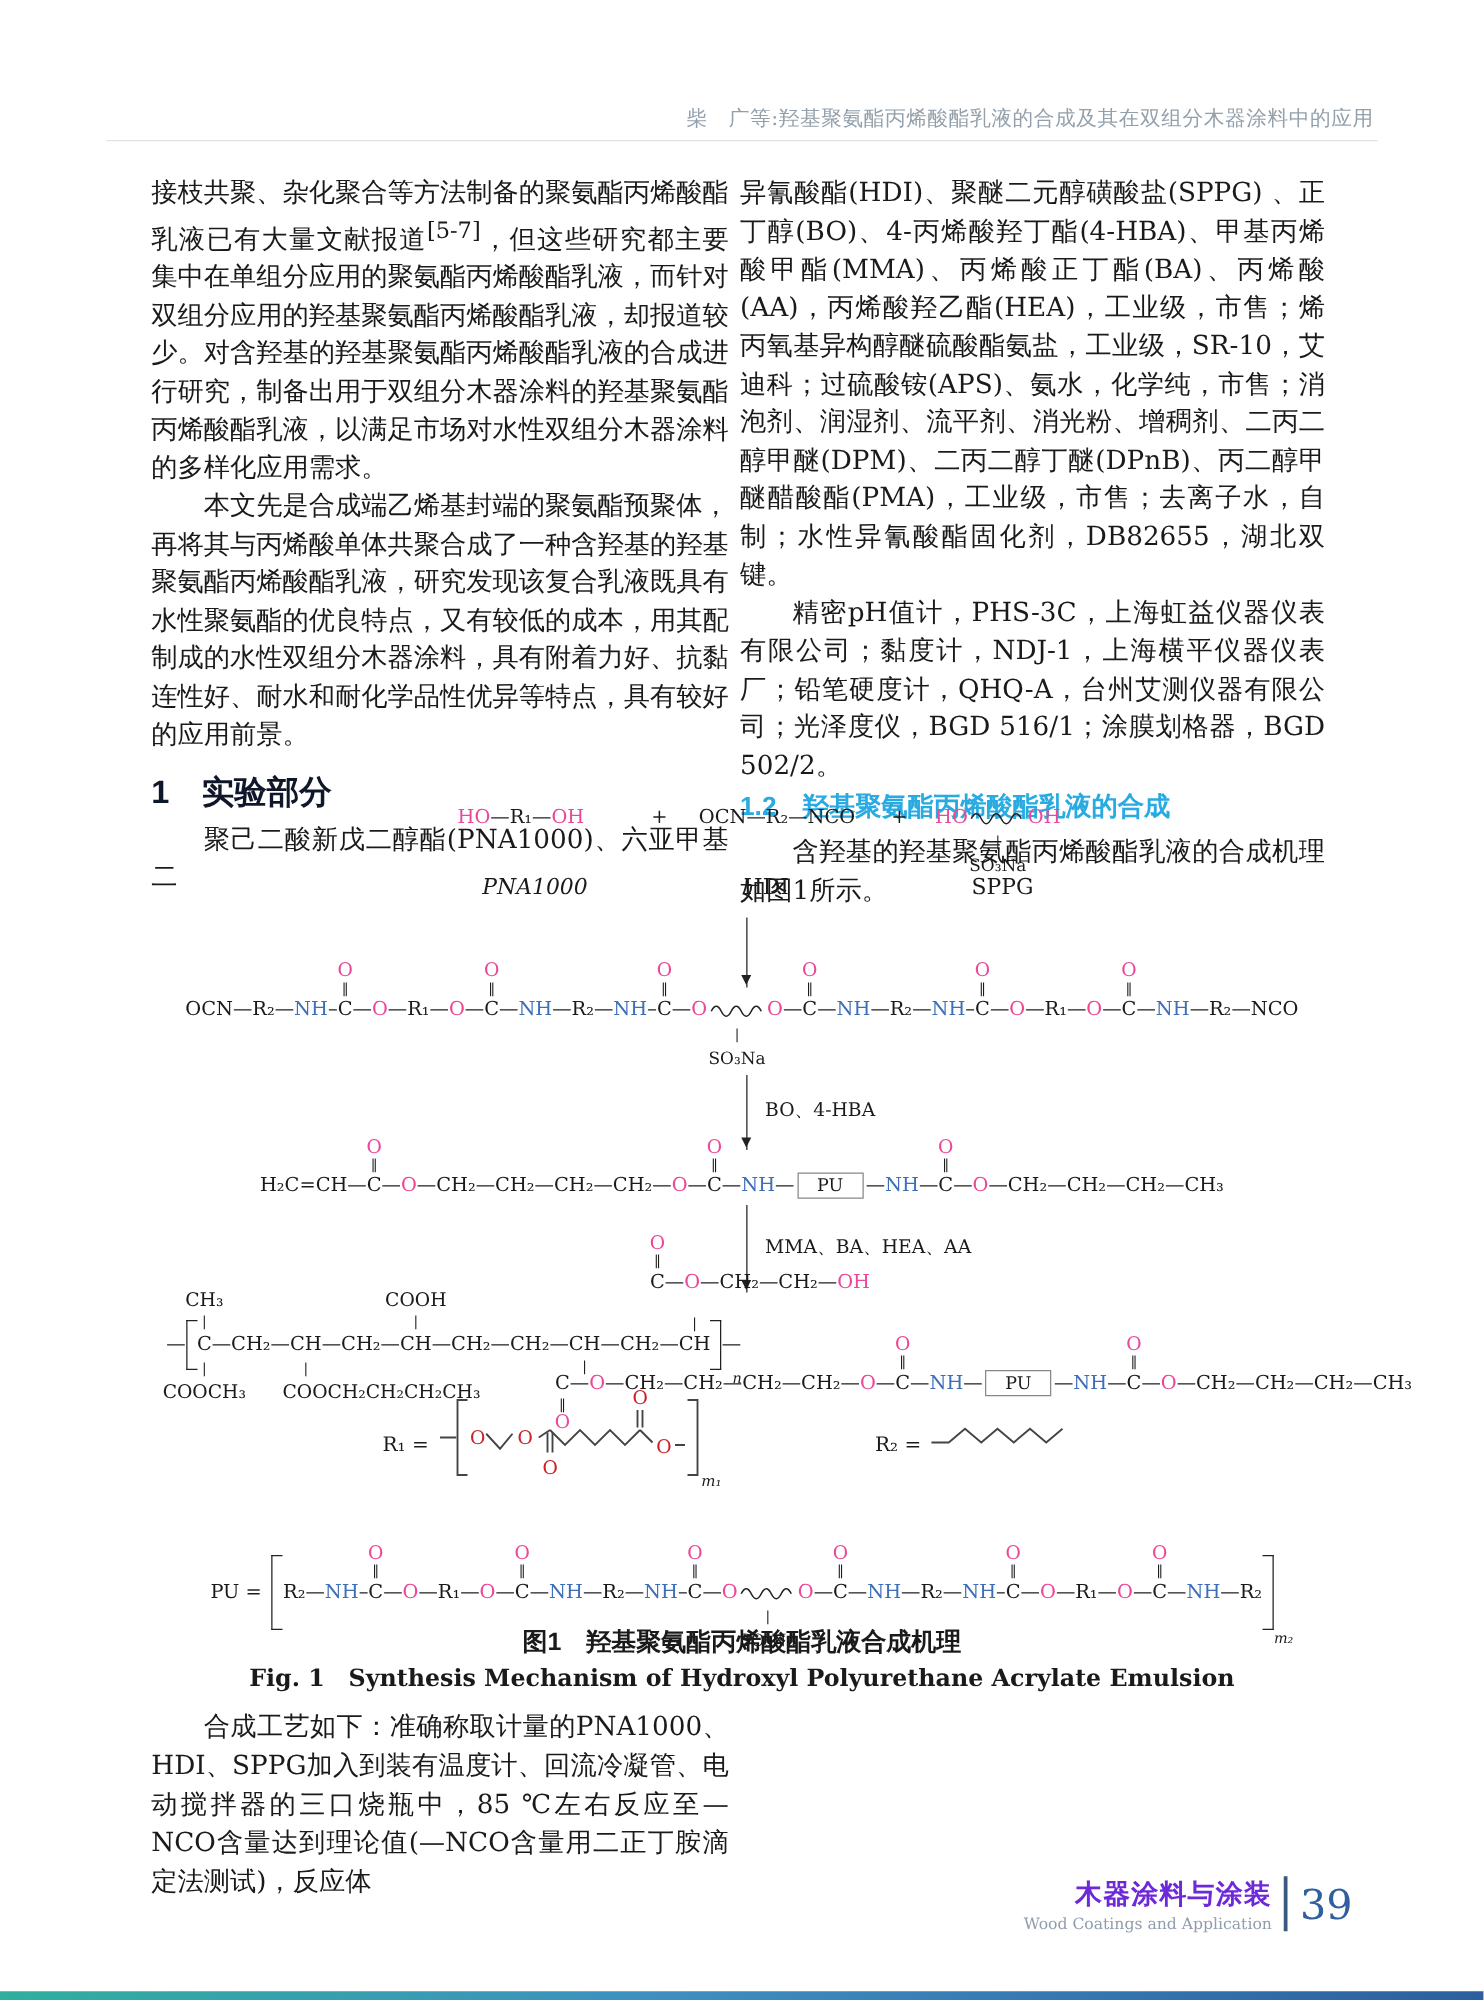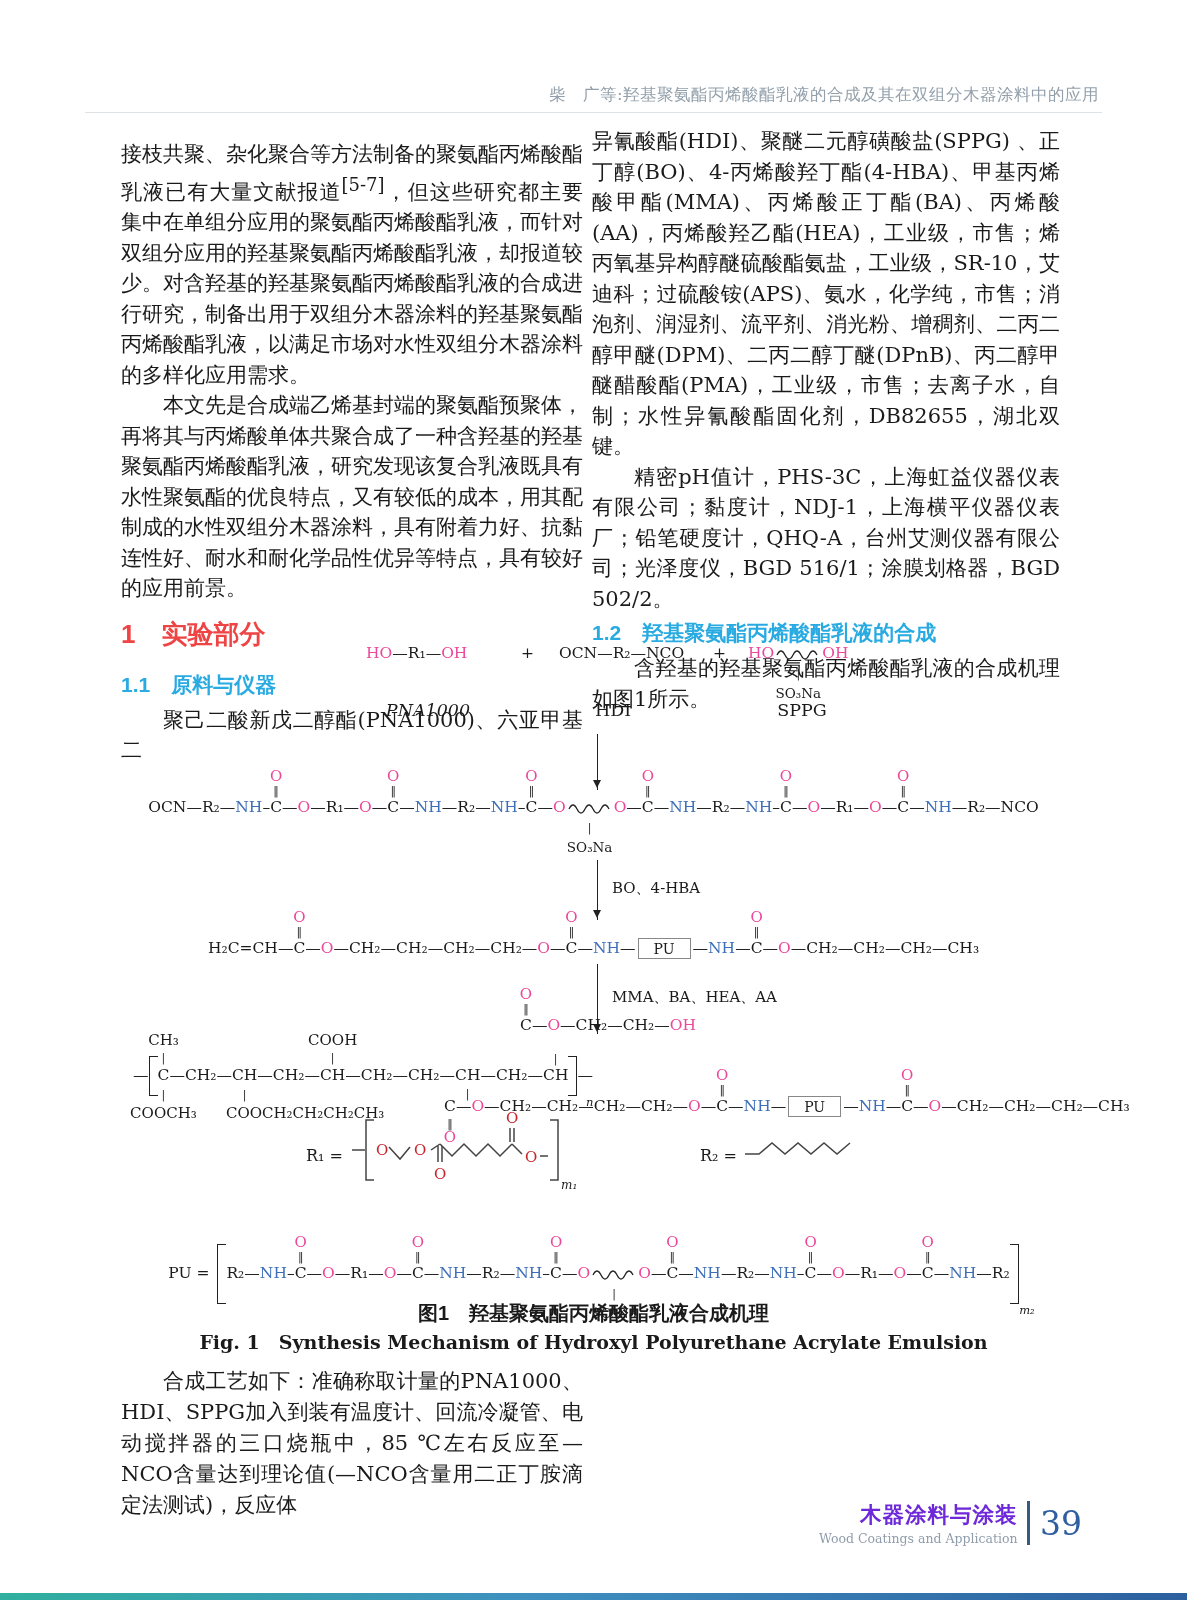--- a/index.html
+++ b/index.html
@@ -5,26 +5,26 @@
   html,body{margin:0;padding:0;background:#ffffff;}
   .page{position:relative;width:1187px;height:1600px;background:#fff;overflow:hidden;
         font-family:"DejaVu Serif","Liberation Serif",serif;color:#1a1a1a;}
   
   .hdr{position:absolute;top:84px;left:85px;right:88px;text-align:right;
        font-size:16.5px;color:#93a0ab;letter-spacing:.5px;}
   .hdr-rule{position:absolute;top:112px;left:85px;right:85px;border-top:1.5px solid #dde2e6;}
   
   .col{position:absolute;font-size:21px;line-height:30.5px;text-align:justify;}
   .col-l{top:139px;left:121px;width:462px;}
-  .col-r{top:126px;left:592px;width:468px;}
+  .col-r{top:139px;left:592px;width:468px;}
   .col p{margin:0;}
   .ind{text-indent:2em;}
   sup.ref{font-size:18px;}
   .h1{font-family:"Liberation Sans","DejaVu Sans",sans-serif;font-weight:bold;
-      color:#ef4444;font-size:26px;margin:15px 0 22px 0;line-height:1.2;text-align:left;}
+      color:#0f172a;font-size:26px;margin:15px 0 7px 0;line-height:1.2;text-align:left;}
   .h2{font-family:"Liberation Sans","DejaVu Sans",sans-serif;font-weight:bold;
       color:#29ABE2;font-size:21px;margin:6px 0 7px 0;line-height:1.25;text-align:left;}
   
   .chemrow{position:absolute;display:flex;align-items:center;white-space:nowrap;
            font-size:15.5px;line-height:1;color:#1a1a1a;}
   .chemrow.center{left:0;right:0;justify-content:center;}
   .red{color:#ec4899;} .blue{color:#3D6EB8;}
   .tk{position:relative;display:inline-block;}
   .ca-d{position:absolute;left:50%;transform:translateX(-50%);top:-15px;font-size:11px;}
   .ca-o{position:absolute;left:50%;transform:translateX(-50%);top:-31px;font-size:15px;}
@@ -75,21 +75,20 @@
 
 <div class="page">
 
   <div class="hdr">柴　广等:羟基聚氨酯丙烯酸酯乳液的合成及其在双组分木器涂料中的应用</div>
   <div class="hdr-rule"></div>
 
   <div class="col col-l">
     <p><span>接枝共聚、杂化聚合等方法制备的聚氨酯丙烯酸酯乳液已有大量文献报道</span><sup class="ref">[5-7]</sup><span>，但这些研究都主要集中在单组分应用的聚氨酯丙烯酸酯乳液，而针对双组分应用的羟基聚氨酯丙烯酸酯乳液，却报道较少。对含羟基的羟基聚氨酯丙烯酸酯乳液的合成进行研究，制备出用于双组分木器涂料的羟基聚氨酯丙烯酸酯乳液，以满足市场对水性双组分木器涂料的多样化应用需求。</span></p>
     <p class="ind">本文先是合成端乙烯基封端的聚氨酯预聚体，再将其与丙烯酸单体共聚合成了一种含羟基的羟基聚氨酯丙烯酸酯乳液，研究发现该复合乳液既具有水性聚氨酯的优良特点，又有较低的成本，用其配制成的水性双组分木器涂料，具有附着力好、抗黏连性好、耐水和耐化学品性优异等特点，具有较好的应用前景。</p>
     <div class="h1">1　实验部分</div>
-    <div class="h2">1.1　原料与仪器</div>
     <p class="ind">聚己二酸新戊二醇酯(PNA1000)、六亚甲基二</p>
   </div>
 
   <div class="col col-r">
     <p>异氰酸酯(HDI)、聚醚二元醇磺酸盐(SPPG) 、正丁醇(BO)、4-丙烯酸羟丁酯(4-HBA)、甲基丙烯酸甲酯(MMA)、丙烯酸正丁酯(BA)、丙烯酸(AA)，丙烯酸羟乙酯(HEA)，工业级，市售；烯丙氧基异构醇醚硫酸酯氨盐，工业级，SR-10，艾迪科；过硫酸铵(APS)、氨水，化学纯，市售；消泡剂、润湿剂、流平剂、消光粉、增稠剂、二丙二醇甲醚(DPM)、二丙二醇丁醚(DPnB)、丙二醇甲醚醋酸酯(PMA)，工业级，市售；去离子水，自制；水性异氰酸酯固化剂，DB82655，湖北双键。</p>
     <p class="ind">精密pH值计，PHS-3C，上海虹益仪器仪表有限公司；黏度计，NDJ-1，上海横平仪器仪表厂；铅笔硬度计，QHQ-A，台州艾测仪器有限公司；光泽度仪，BGD 516/1；涂膜划格器，BGD 502/2。</p>
     <div class="h2">1.2　羟基聚氨酯丙烯酸酯乳液的合成</div>
     <p class="ind">含羟基的羟基聚氨酯丙烯酸酯乳液的合成机理如图1所示。</p>
   </div>
 

